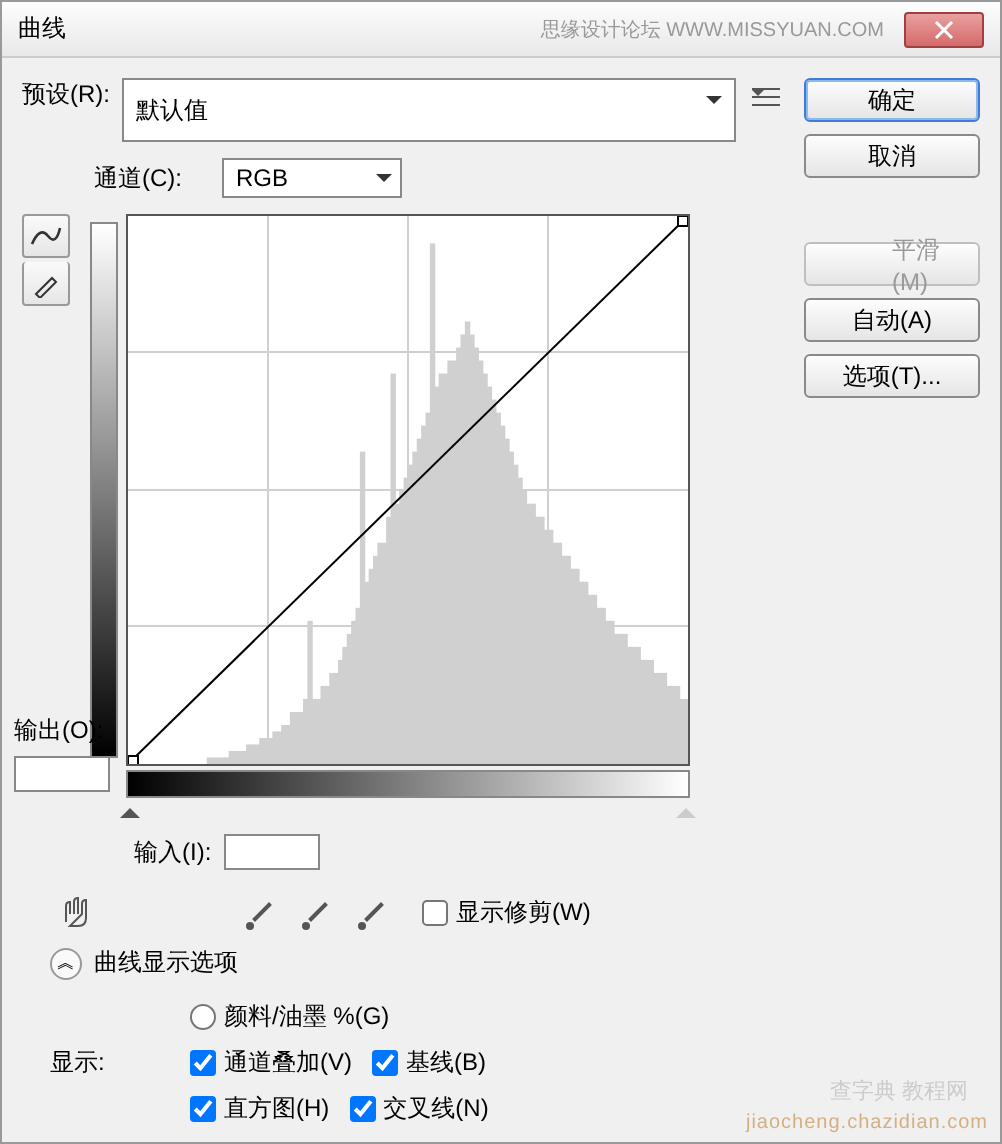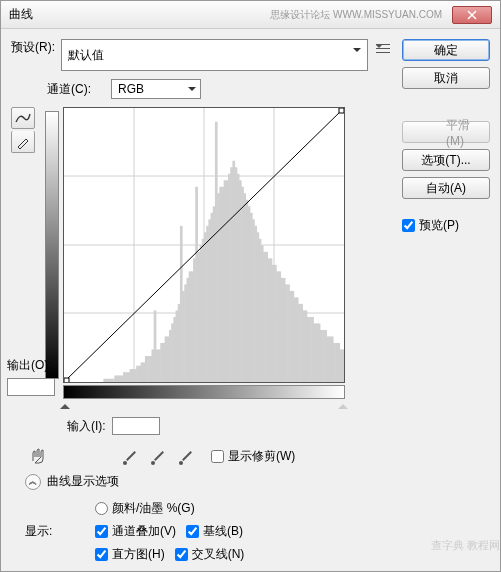--- a/index.html
+++ b/index.html
@@ -48,21 +48,21 @@
 .chk input { margin: 0; }
 .expand-row { display: flex; align-items: center; gap: 6px; margin: 6px 0 10px 14px; }
 .expand-btn { width: 16px; height: 16px; border: 1px solid #999; border-radius: 8px; background: #fafafa; display: flex; align-items: center; justify-content: center; font-size: 9px; }
 .opts { margin-left: 14px; }
 .opts .row { margin-bottom: 6px; gap: 10px; }
 .gridbtns { display: flex; gap: 4px; }
 .gridbtn { width: 22px; height: 20px; border: 1px solid #888; background: #fafafa; display: flex; align-items: center; justify-content: center; }
 .gridbtn svg line { stroke: #666; stroke-width: 1; }
 .preview-row { display: flex; align-items: center; gap: 4px; margin-top: 12px; }
 .watermark2 { position: absolute; right: 6px; bottom: 4px; color: #d4b080; font-size: 10px; letter-spacing: 0.5px; }
-.watermark3 { position: absolute; right: 0; bottom: 18px; color: #ccc; font-size: 11px; }
+.watermark3 { position: absolute; right: 16px; bottom: 18px; color: #ccc; font-size: 11px; }
 .vlbl { position: absolute; left: -52px; top: 230px; }
 .hand svg { stroke: #555; fill: none; }
 .spacer20 { height: 20px; }
 </style>
 </head>
 <body>
 
 <div class="dialog">
   <div class="titlebar">
     <span class="title">曲线</span>
@@ -338,28 +338,23 @@
           <span>确定</span>
         </div>
       <div class="btn">
           <span>取消</span>
         </div>
       <div class="spacer20"></div>
       <div class="btn disabled">
           <span>平滑(M)</span>
         </div>
       <div class="btn">
+          <span>自动(A)</span>
+        </div>
+      <div class="btn">
           <span>选项(T)...</span>
         </div>
-      <div class="btn">
-          <span>自动(A)</span>
-        </div>
-      <div class="preview-row">
-        <label class="chk">
-          <input type="checkbox" checked="" style="">
-          <span>预览(P)</span>
-        </label>
-      </div>
     </div>
   </div>
 
   <div class="watermark3">查字典 教程网</div>
+  <div class="watermark2">jiaocheng.chazidian.com</div>
 </div>
 
 </body></html>

